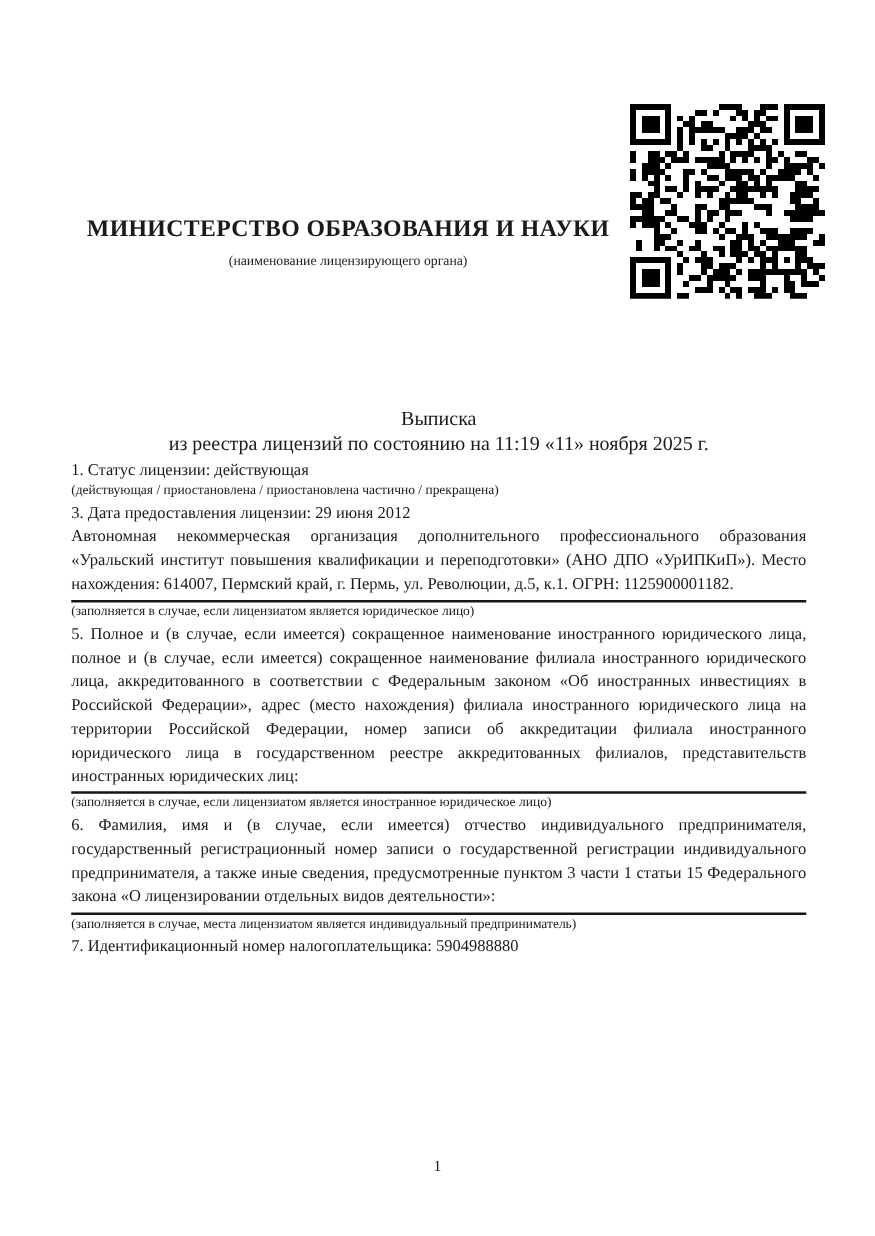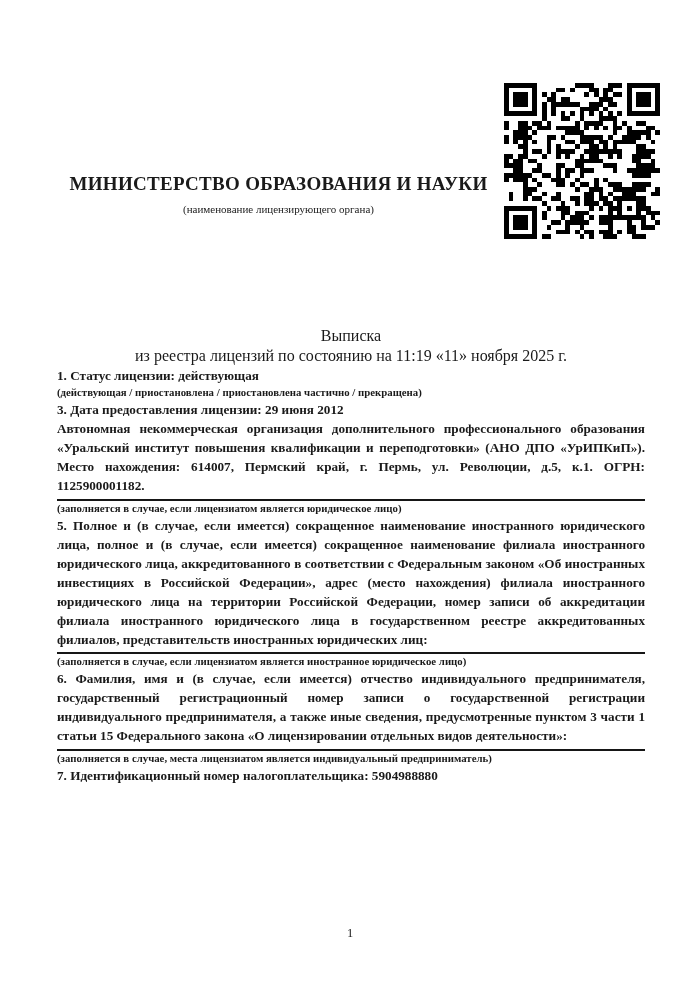--- a/index.html
+++ b/index.html
@@ -7,21 +7,21 @@
     position:relative;width:700px;height:989px;background:#ffffff;
     font-family:"Liberation Serif", serif;color:#1a1a1a;overflow:hidden;
   }
   .org-header{position:absolute;left:57px;top:128px;width:443px;text-align:center;margin-top:42px;}
   .org-name{font-weight:700;font-size:19px;line-height:28px;letter-spacing:.3px;}
   .org-caption{font-size:11px;line-height:14px;margin-top:4px;}
   .qr{position:absolute;left:504px;top:83px;width:156px;height:156px;}
   .doc-title{position:absolute;left:57px;top:299px;width:588px;text-align:center;
     font-size:16px;line-height:20px;margin-top:27px;}
   .body{position:absolute;left:57px;top:366px;width:588px;font-size:13.2px;line-height:19px;}
-  .body p{margin:0;font-weight:bold;}
+  .body p{margin:0;}
   .just{text-align:justify;}
   .note,.caption{text-align:left;font-size:10.8px;line-height:15px;}
   .rule{border-top:2px solid #161616;height:0;}
   .note1{margin-top:2px;}
   .mt-i2{margin-top:19px;}
   .mt-i3{margin-top:11px;}
   .mt-i4{margin-top:12px;}
   .rule4{margin-top:4px;}
   .mt-i5{margin-top:14px;}
   .rule5{margin-top:3px;}

